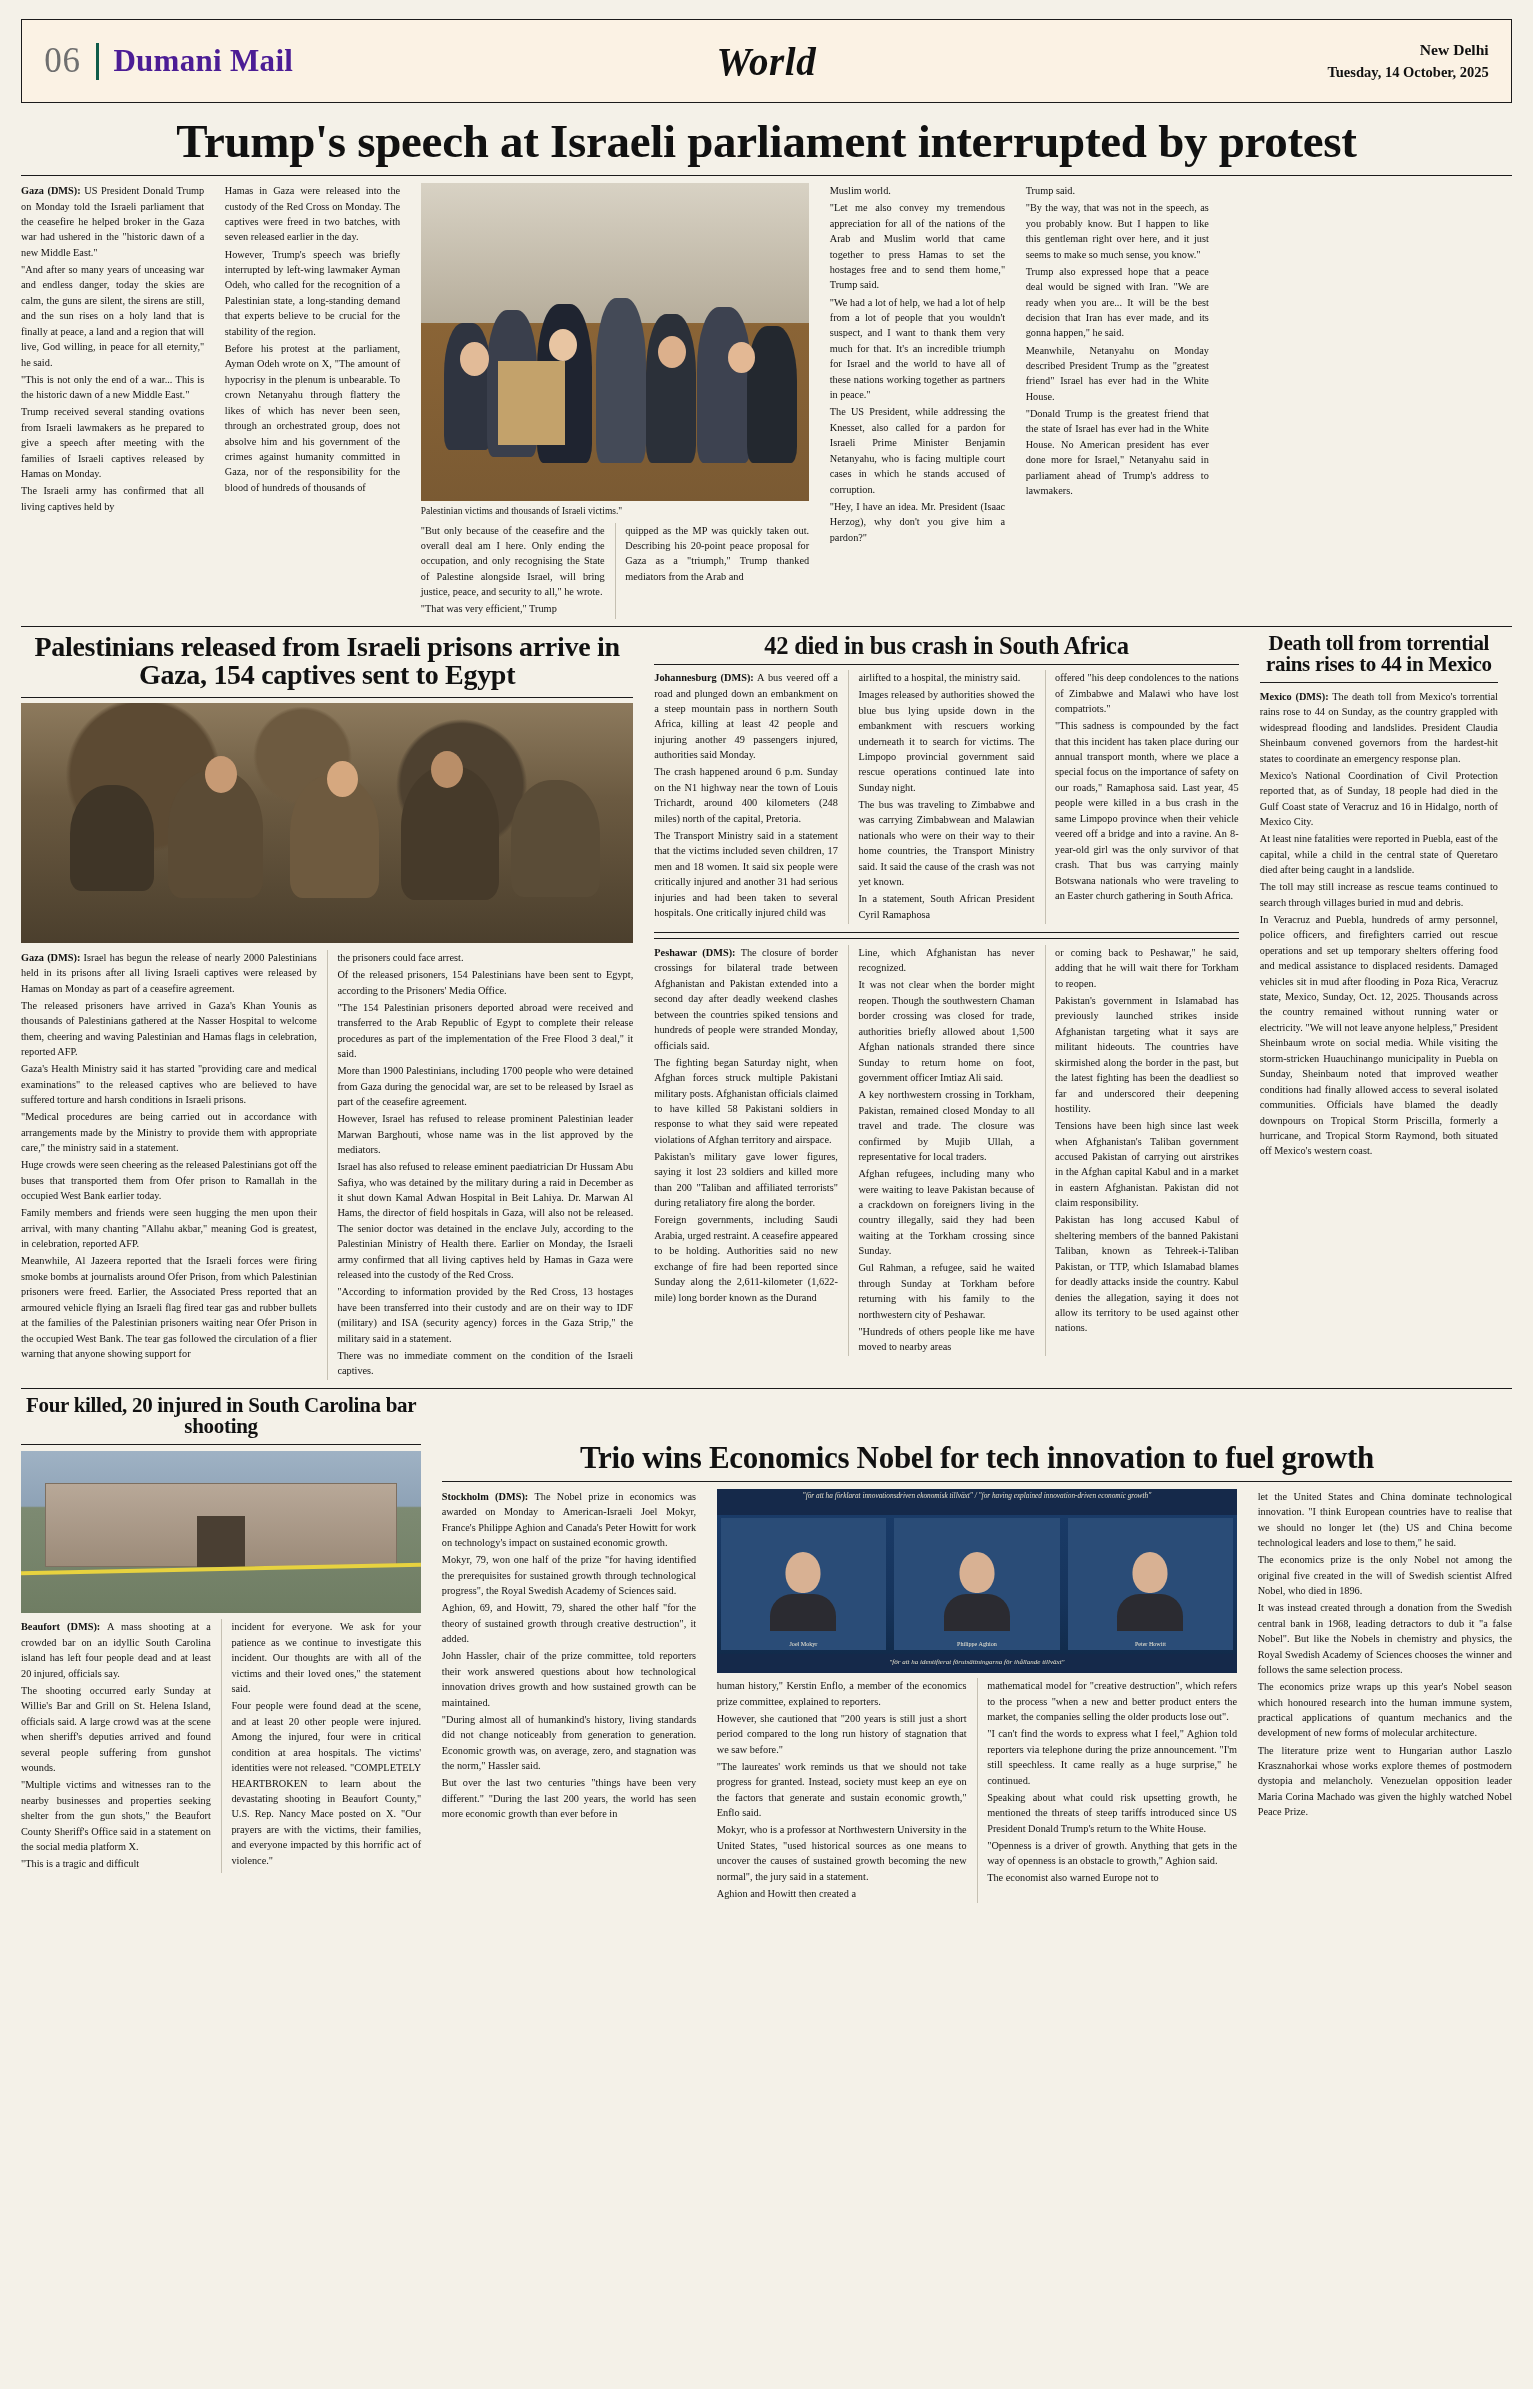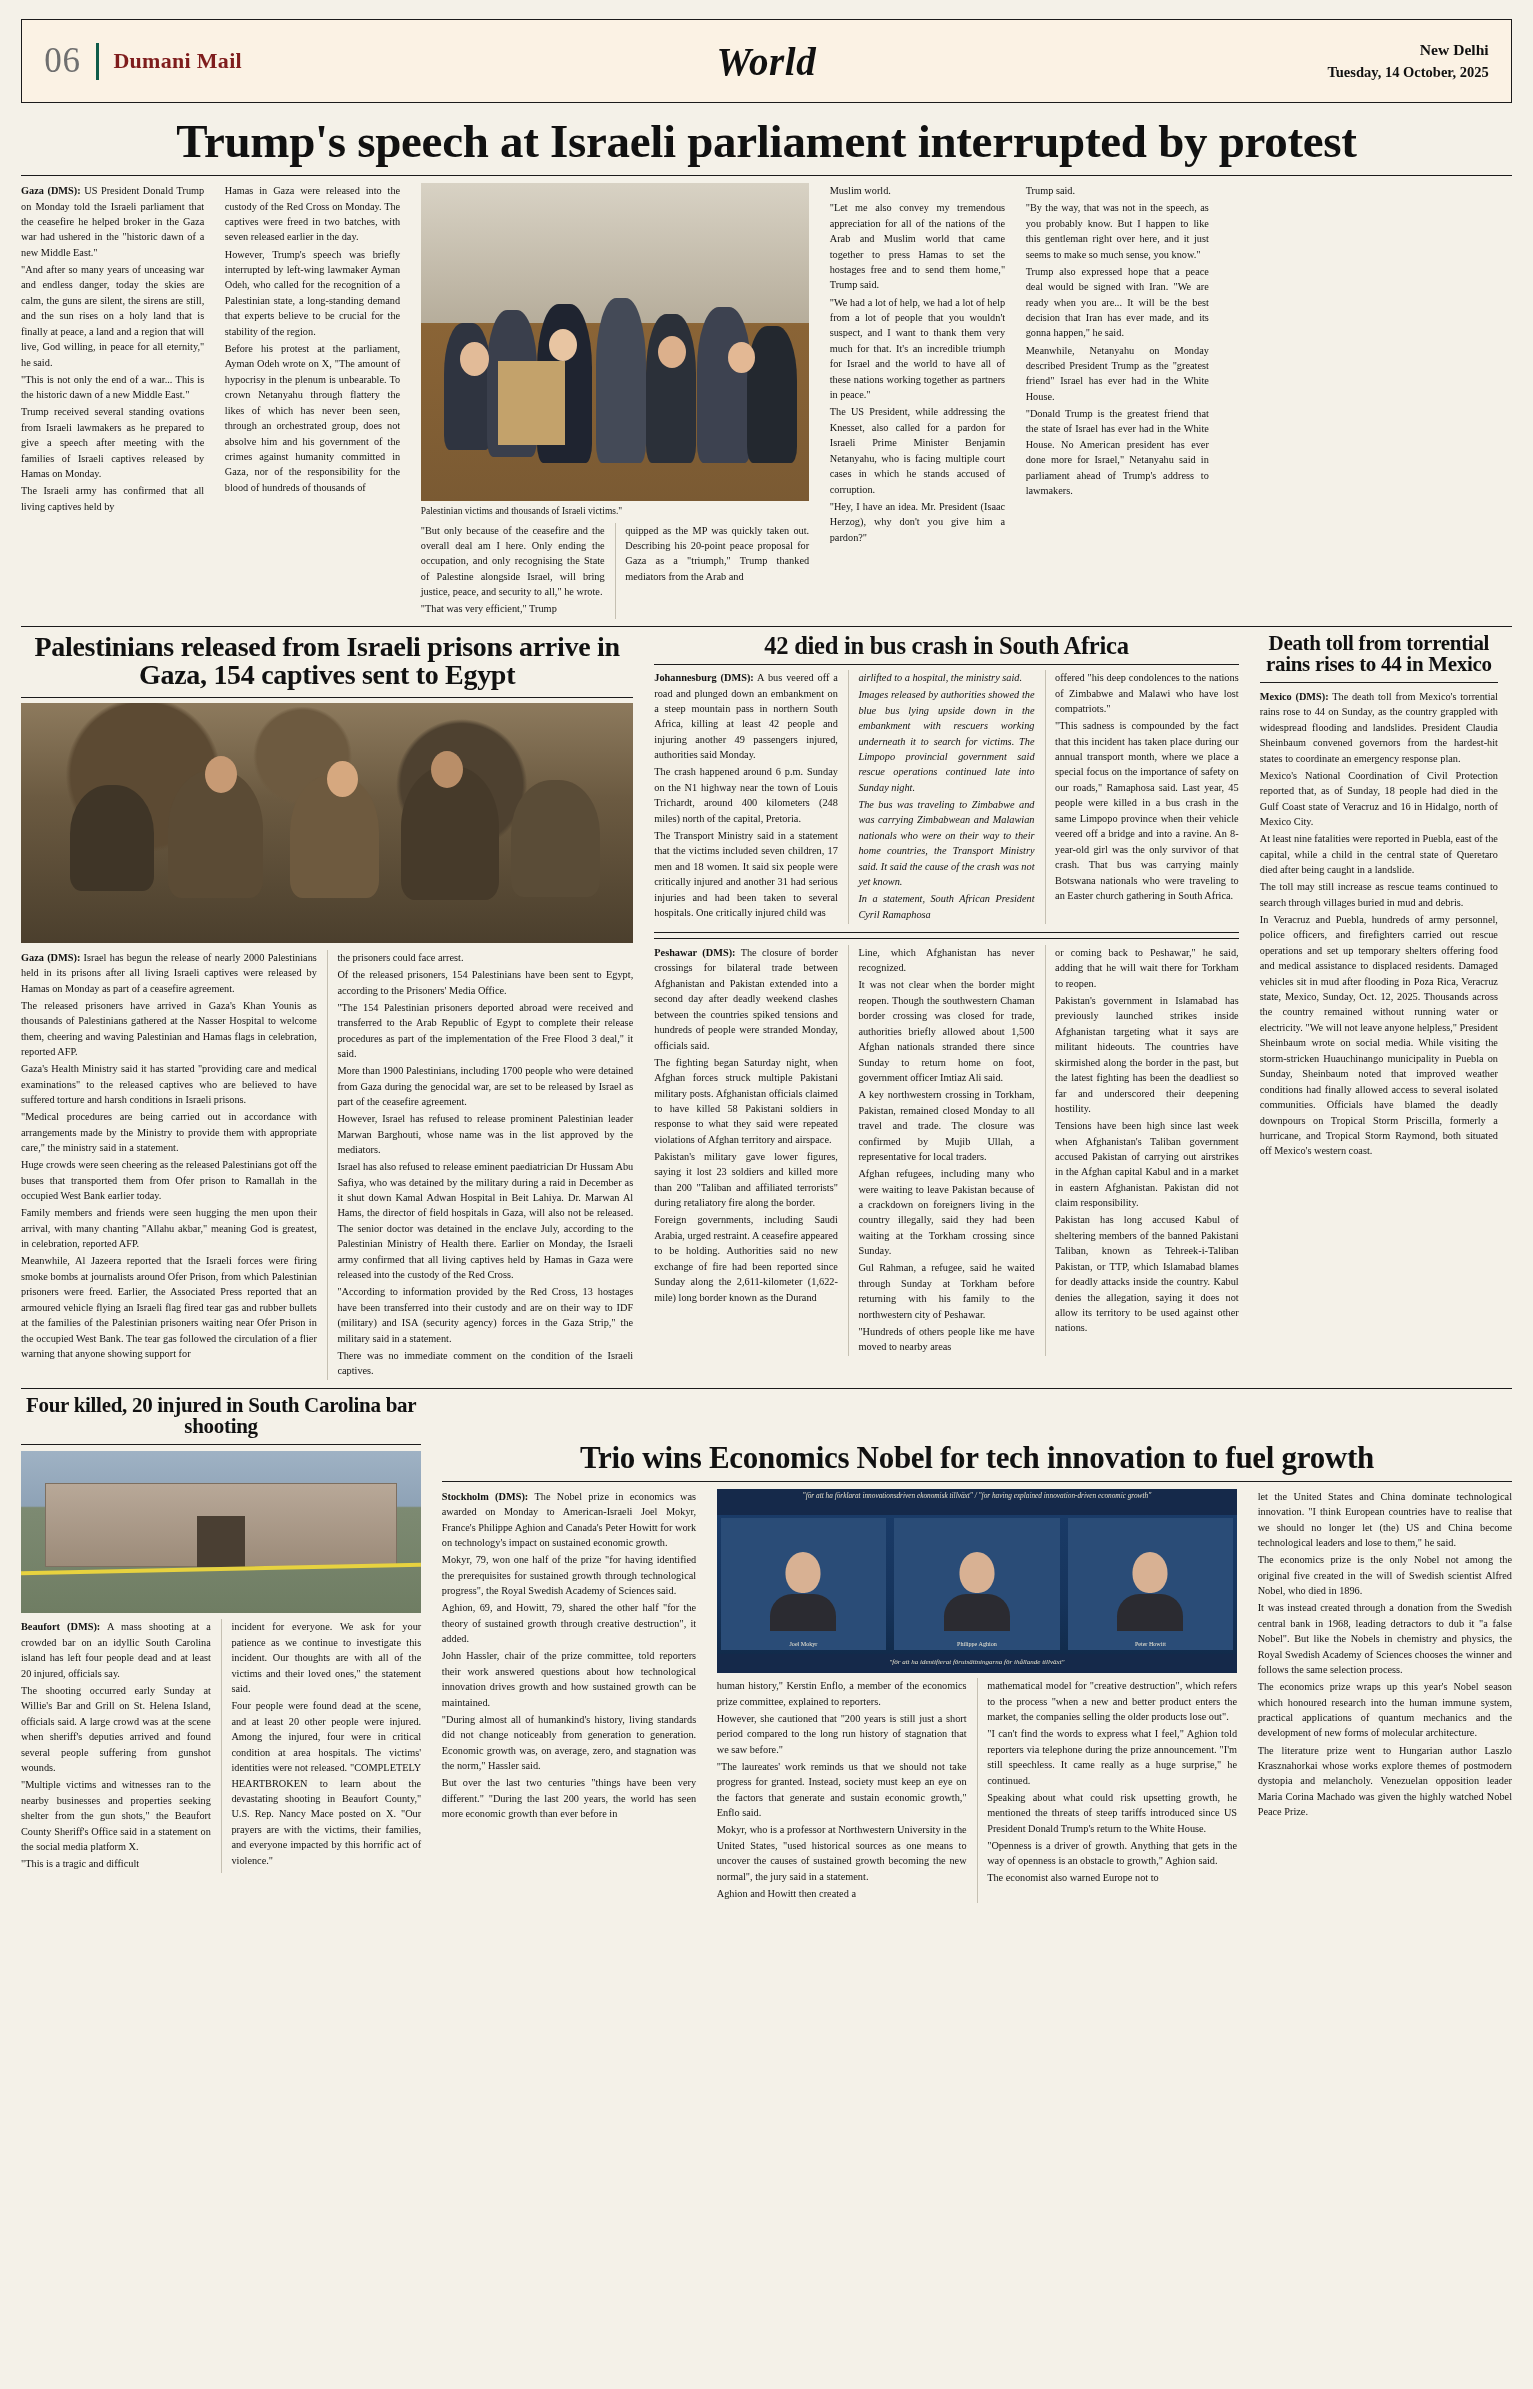--- a/index.html
+++ b/index.html
@@ -33,23 +33,23 @@
     margin-right: 15.6px;
     letter-spacing: 0.6px;
   }
   .mast-divider {
     width: 2.8px;
     height: 37px;
     background: #0f5c4a;
     margin-right: 14.5px;
   }
   .mast-name {
-    font-size: 22px;
+    font-size: 31px;
     font-weight: bold;
-    color: #7f1d1d;
+    color: #4c1d95;
     letter-spacing: 0.3px;
   }
   .mast-section {
     position: absolute;
     left: 0; right: 0;
     text-align: center;
     font-size: 39px;
     font-weight: bold;
     font-style: italic;
     letter-spacing: 0.6px;
@@ -316,21 +316,21 @@
       <div>
         <div class="headline h-3" style="text-align:center;">42 died in bus crash in South Africa</div>
         <div style="border-top:0.6px solid #1b1b1b; margin:5.6px 0 5.6px;"></div>
         <div class="cols">
           <div class="c col-text" style="width:199px; padding-left:0;">
             <p><b>Johannesburg (DMS):</b> A bus veered off a road and plunged down an embankment on a steep mountain pass in northern South Africa, killing at least 42 people and injuring another 49 passengers injured, authorities said Monday.</p>
             <p>The crash happened around 6 p.m. Sunday on the N1 highway near the town of Louis Trichardt, around 400 kilometers (248 miles) north of the capital, Pretoria.</p>
             <p>The Transport Ministry said in a statement that the victims included seven children, 17 men and 18 women. It said six people were critically injured and another 31 had serious injuries and had been taken to several hospitals. One critically injured child was</p>
           </div>
           <div class="sep-v"></div>
-          <div class="c col-text" style="width:199px;font-style:italic;">
+          <div class="c col-text" style="width:199px;">
             <p>airlifted to a hospital, the ministry said.</p>
             <p>Images released by authorities showed the blue bus lying upside down in the embankment with rescuers working underneath it to search for victims. The Limpopo provincial government said rescue operations continued late into Sunday night.</p>
             <p>The bus was traveling to Zimbabwe and was carrying Zimbabwean and Malawian nationals who were on their way to their home countries, the Transport Ministry said. It said the cause of the crash was not yet known.</p>
             <p>In a statement, South African President Cyril Ramaphosa</p>
           </div>
           <div class="sep-v"></div>
           <div class="c col-text" style="width:199px; padding-right:0;">
             <p>offered "his deep condolences to the nations of Zimbabwe and Malawi who have lost compatriots."</p>
             <p>"This sadness is compounded by the fact that this incident has taken place during our annual transport month, where we place a special focus on the importance of safety on our roads," Ramaphosa said. Last year, 45 people were killed in a bus crash in the same Limpopo province when their vehicle veered off a bridge and into a ravine. An 8-year-old girl was the only survivor of that crash. That bus was carrying mainly Botswana nationals who were traveling to an Easter church gathering in South Africa.</p>
           </div>

